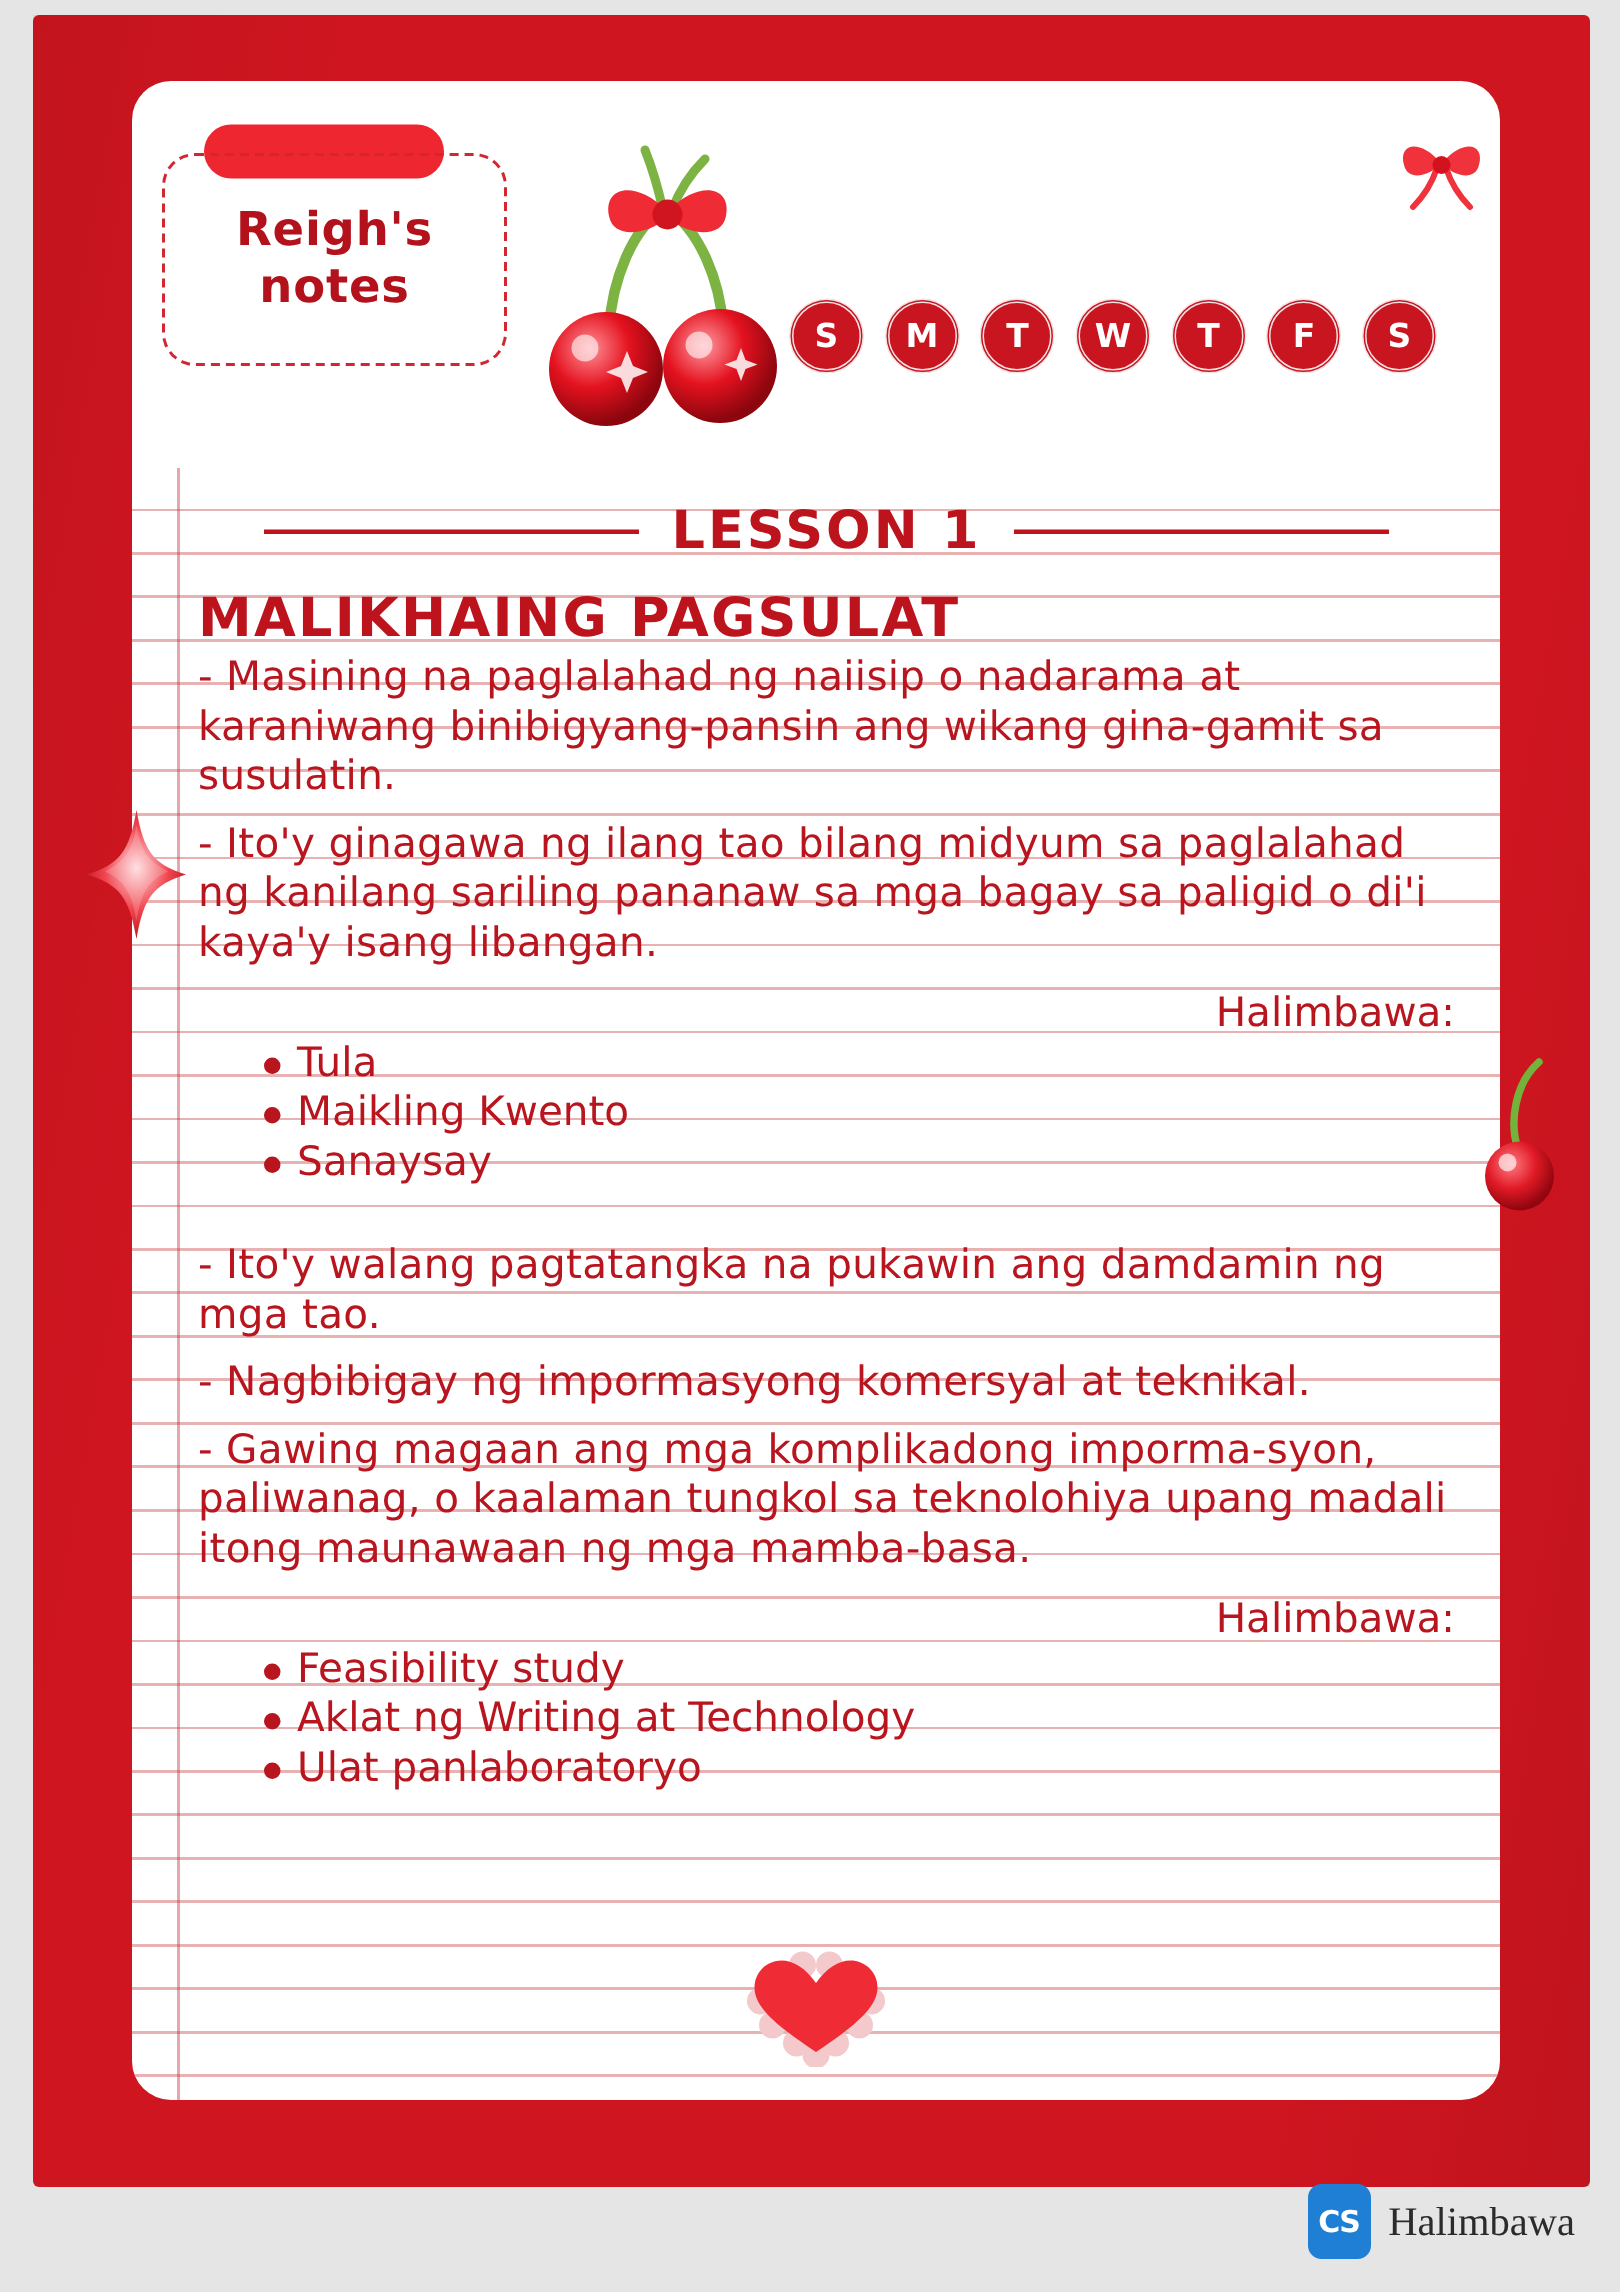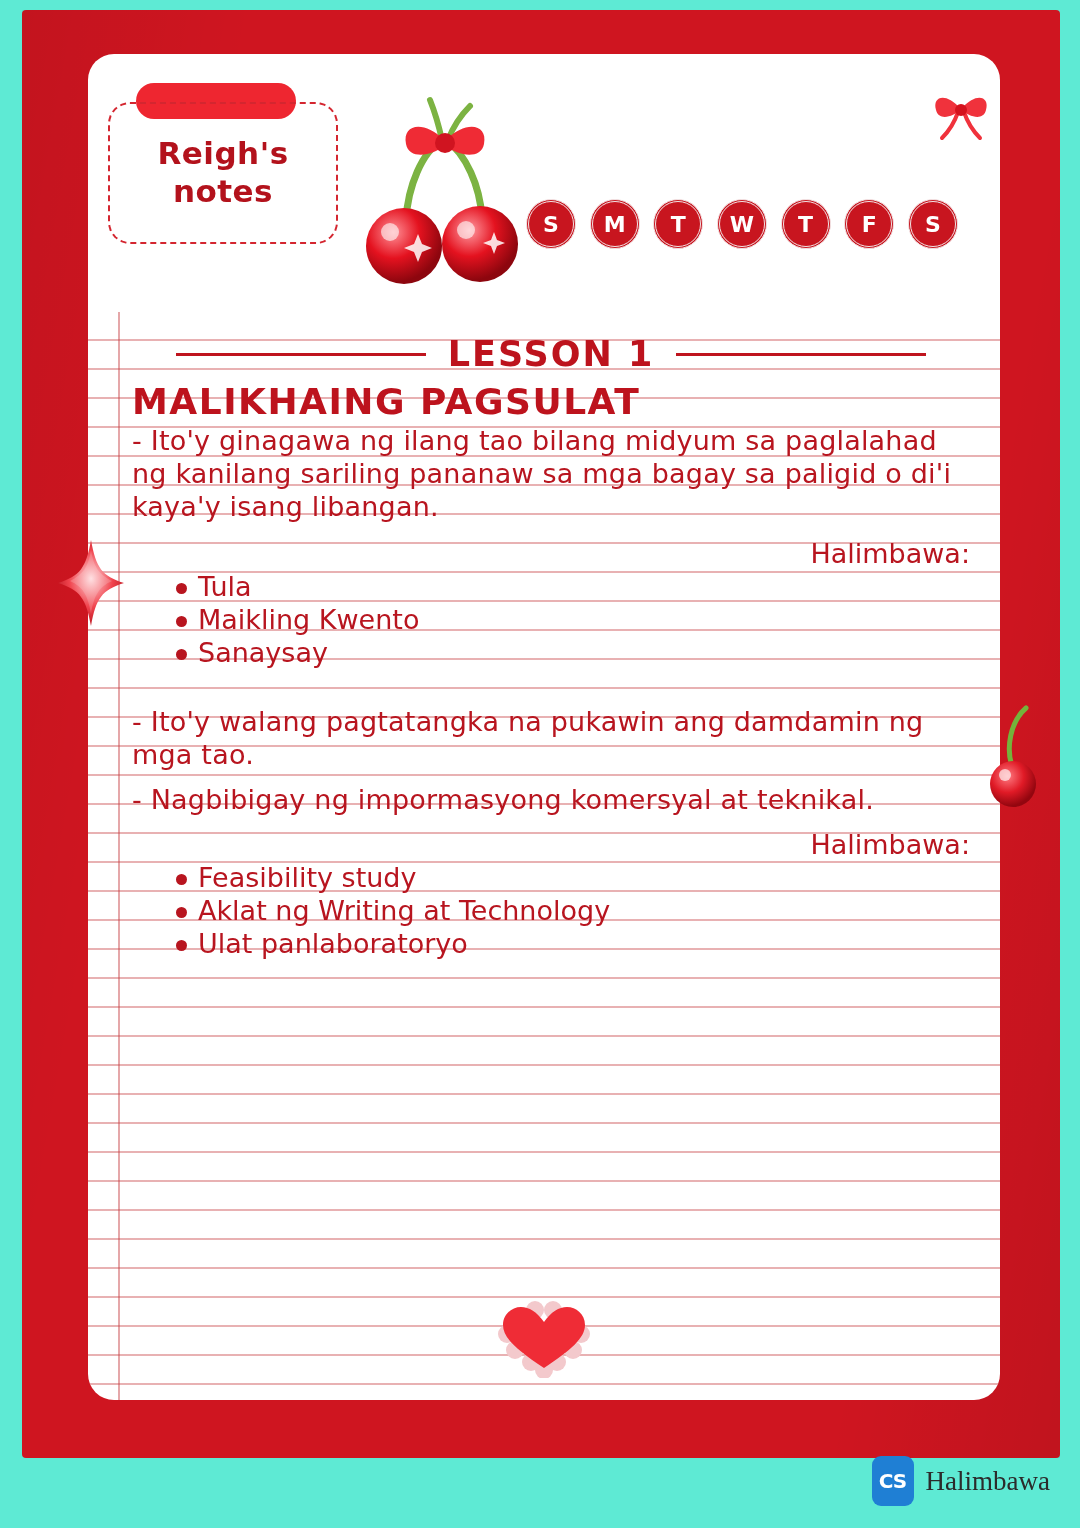--- a/index.html
+++ b/index.html
@@ -9,21 +9,21 @@
     background: #ffffff;
     font-family: "DejaVu Sans", sans-serif;
     overflow: hidden;
   }
 
   
   .page {
     position: relative;
     width: 1080px;
     height: 1528px;
-    background: #5eead4;
+    background: #e5e5e5;
   }
   .red-frame {
     position: absolute;
     left: 22px;
     top: 10px;
     width: 1038px;
     height: 1448px;
     background: #cf1520;
     border-radius: 4px;
   }
@@ -177,21 +177,21 @@
     bottom: 0;
     padding: 14px 30px 0 44px;
   }
 
   .lesson-row {
     display: flex;
     align-items: center;
     justify-content: center;
     gap: 12px;
     margin-top: 8px;
-    margin-bottom: 7px;
+    margin-bottom: 18px;
   }
   .lesson-line {
     height: 3px;
     background: #bf141e;
     flex: 1;
     max-width: 250px;
   }
   .lesson-title {
     font-size: 35px;
     font-weight: bold;
@@ -408,32 +408,34 @@
 
     <div class="body-area">
 
       <div class="lesson-row">
         <div class="lesson-line"></div>
         <div class="lesson-title">LESSON 1</div>
         <div class="lesson-line"></div>
       </div>
 
       <h2 class="sec">MALIKHAING PAGSULAT</h2>
+      <div class="para">- Masining na paglalahad ng naiisip o nadarama at karaniwang binibigyang-pansin ang wikang gina-gamit sa susulatin.</div>
       <div class="para tight">- Ito'y ginagawa ng ilang tao bilang midyum sa paglalahad ng kanilang sariling pananaw sa mga bagay sa paligid o di'i kaya'y isang libangan.</div>
       <div class="label">Halimbawa:</div>
       <ul class="items">
         <li>Tula</li>
         <li>Maikling Kwento</li>
         <li>Sanaysay</li>
       </ul>
 
       <div class="spacer-sm"></div>
 
       <div class="para">- Ito'y walang pagtatangka na pukawin ang damdamin ng mga tao.</div>
       <div class="para">- Nagbibigay ng impormasyong komersyal at teknikal.</div>
+      <div class="para tight">- Gawing magaan ang mga komplikadong imporma-syon, paliwanag, o kaalaman tungkol sa teknolohiya upang madali itong maunawaan ng mga mamba-basa.</div>
       <div class="label">Halimbawa:</div>
       <ul class="items">
         <li>Feasibility study</li>
         <li>Aklat ng Writing at Technology</li>
         <li>Ulat panlaboratoryo</li>
       </ul>
     </div>
 
     <div class="heart">
       <svg viewBox="0 0 110 84">

